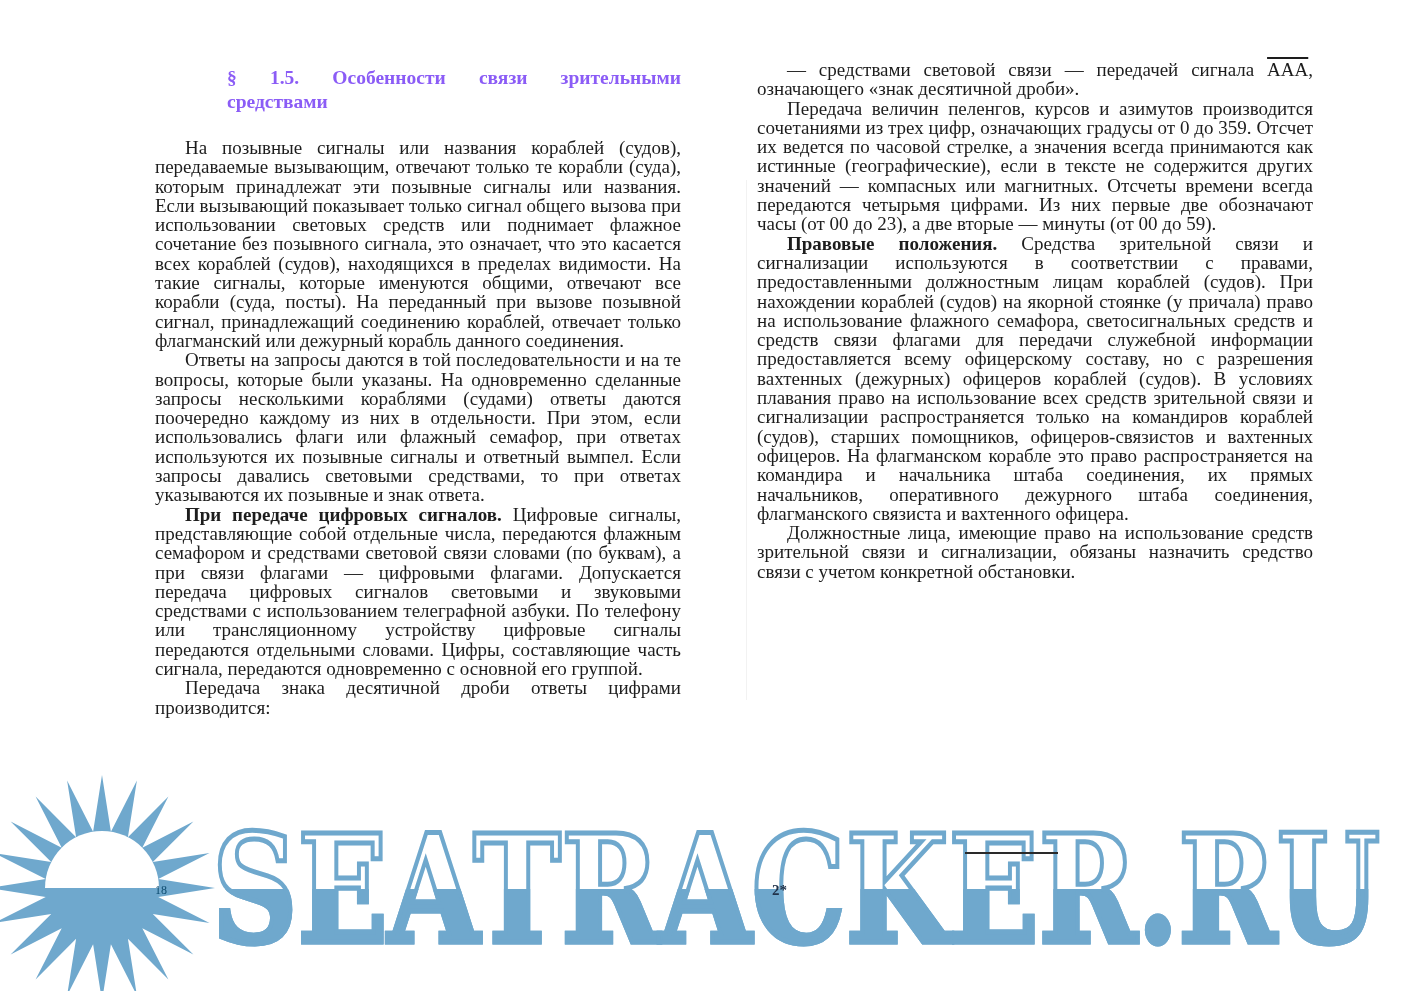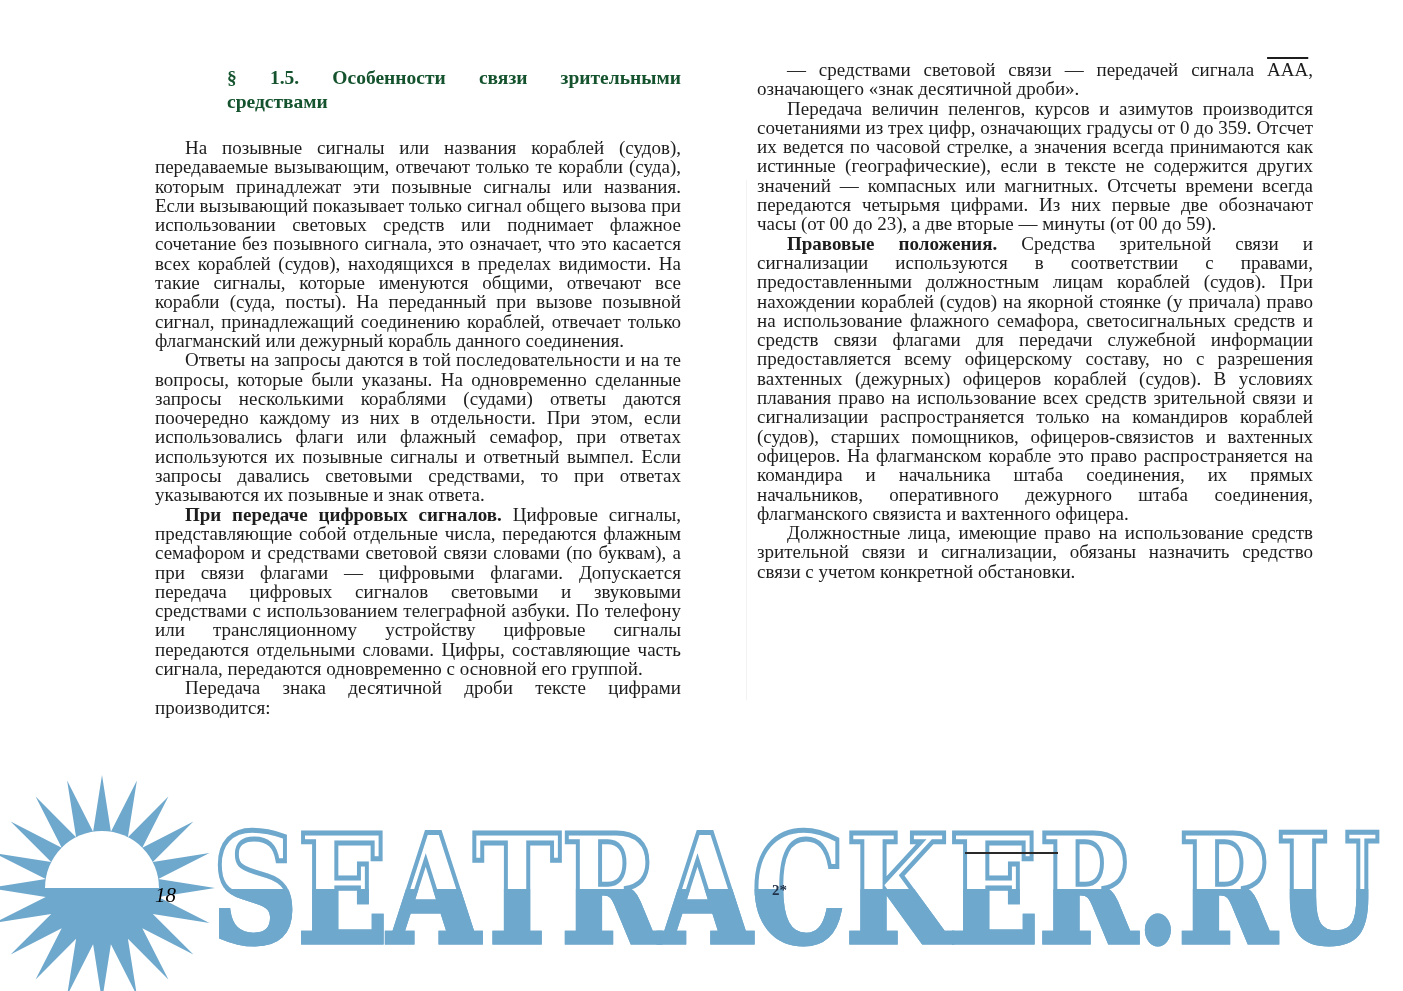--- a/index.html
+++ b/index.html
@@ -25,34 +25,34 @@
   .page-left{left:155px;top:66px;width:526px;}
   .page-right{left:757px;top:60px;width:556px;}
 
   .section-heading{
     margin:0 0 24px 0;
     padding-left:72px;
     font-size:19.5px;line-height:24px;
     font-weight:bold;
     text-align:justify;
     word-spacing:6px;
-    color:#14532d;
+    color:#8b5cf6;
   }
   .para{
     margin:0;
     font-size:19px;line-height:19.3px;
     text-align:justify;
     text-indent:30px;
   }
   .para .lead{font-weight:bold;}
   .overline-sig{text-decoration:overline;text-decoration-thickness:1.5px;}
 
   .page-number{
     position:absolute;left:155px;top:883px;z-index:2;
-    font-size:21px;color:#000000;font-family:"Liberation Serif",serif;font-style:italic;
+    font-size:12px;color:#0c4a6e;font-family:"Liberation Serif",serif;
   }
   .signature-mark{
     position:absolute;left:772px;top:882px;z-index:2;
     font-size:15px;font-weight:bold;color:#20324a;
   }
   .end-rule{
     position:absolute;left:965px;top:852px;z-index:2;
     width:93px;height:0;
     border-top:2px solid #2a2a2a;
   }
@@ -79,21 +79,21 @@
   </svg>
 
   <div class="gutter-line"></div>
 
   <div class="page page-left">
     <h2 class="section-heading">§ 1.5. Особенности связи зрительными средствами</h2>
 
     <p class="para"><span>На позывные сигналы или названия кораблей (судов), передаваемые вызывающим, отвечают только те корабли (суда), которым принадлежат эти позывные сигналы или названия. Если вызывающий показывает только сигнал общего вызова при использовании световых средств или поднимает флажное сочетание без позывного сигнала, это означает, что это касается всех кораблей (судов), находящихся в пределах видимости. На такие сигналы, которые именуются общими, отвечают все корабли (суда, посты). На переданный при вызове позывной сигнал, принадлежащий соединению кораблей, отвечает только флагманский или дежурный корабль данного соединения.</span></p>
     <p class="para"><span>Ответы на запросы даются в той последовательности и на те вопросы, которые были указаны. На одновременно сделанные запросы несколькими кораблями (судами) ответы даются поочередно каждому из них в отдельности. При этом, если использовались флаги или флажный семафор, при ответах используются их позывные сигналы и ответный вымпел. Если запросы давались световыми средствами, то при ответах указываются их позывные и знак ответа.</span></p>
     <p class="para"><b class="lead">При передаче цифровых сигналов.</b><span> Цифровые сигналы, представляющие собой отдельные числа, передаются флажным семафором и средствами световой связи словами (по буквам), а при связи флагами — цифровыми флагами. Допускается передача цифровых сигналов световыми и звуковыми средствами с использованием телеграфной азбуки. По телефону или трансляционному устройству цифровые сигналы передаются отдельными словами. Цифры, составляющие часть сигнала, передаются одновременно с основной его группой.</span></p>
-    <p class="para"><span>Передача знака десятичной дроби тексте цифрами производится:</span></p>
+    <p class="para"><span>Передача знака десятичной дроби ответы цифрами производится:</span></p>
   </div>
 
   <div class="page page-right">
     <p class="para"><span>— средствами световой связи — передачей сигнала </span><span class="overline-sig">ААА</span><span>, означающего «знак десятичной дроби».</span></p>
     <p class="para"><span>Передача величин пеленгов, курсов и азимутов производится сочетаниями из трех цифр, означающих градусы от 0 до 359. Отсчет их ведется по часовой стрелке, а значения всегда принимаются как истинные (географические), если в тексте не содержится других значений — компасных или магнитных. Отсчеты времени всегда передаются четырьмя цифрами. Из них первые две обозначают часы (от 00 до 23), а две вторые — минуты (от 00 до 59).</span></p>
     <p class="para"><b class="lead">Правовые положения.</b><span> Средства зрительной связи и сигнализации используются в соответствии с правами, предоставленными должностным лицам кораблей (судов). При нахождении кораблей (судов) на якорной стоянке (у причала) право на использование флажного семафора, светосигнальных средств и средств связи флагами для передачи служебной информации предоставляется всему офицерскому составу, но с разрешения вахтенных (дежурных) офицеров кораблей (судов). В условиях плавания право на использование всех средств зрительной связи и сигнализации распространяется только на командиров кораблей (судов), старших помощников, офицеров-связистов и вахтенных офицеров. На флагманском корабле это право распространяется на командира и начальника штаба соединения, их прямых начальников, оперативного дежурного штаба соединения, флагманского связиста и вахтенного офицера.</span></p>
     <p class="para"><span>Должностные лица, имеющие право на использование средств зрительной связи и сигнализации, обязаны назначить средство связи с учетом конкретной обстановки.</span></p>
   </div>
 
   <div class="end-rule"></div>

